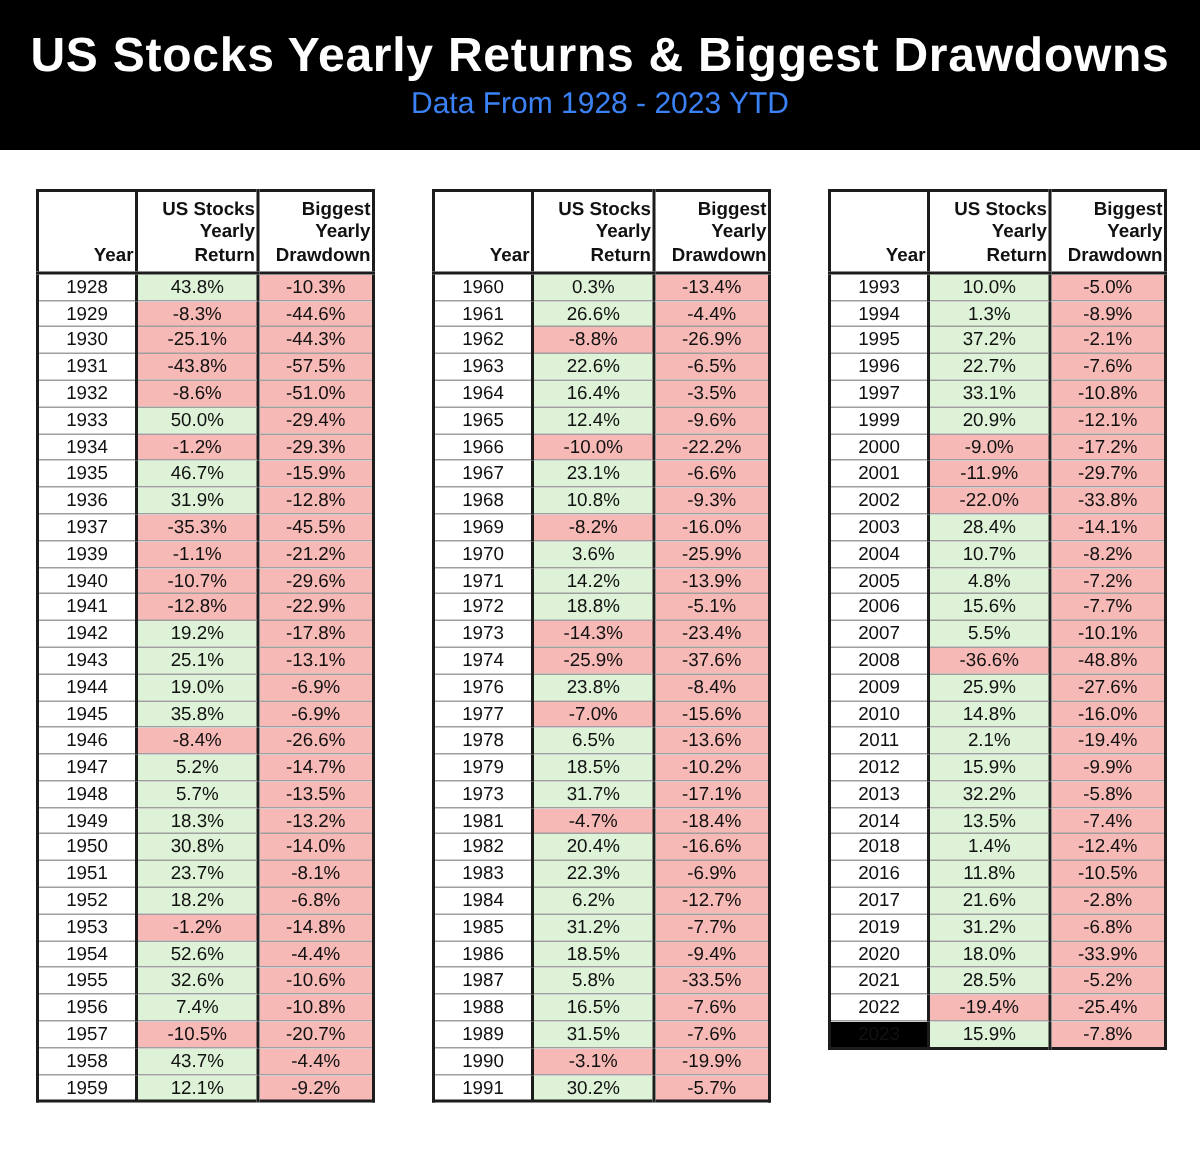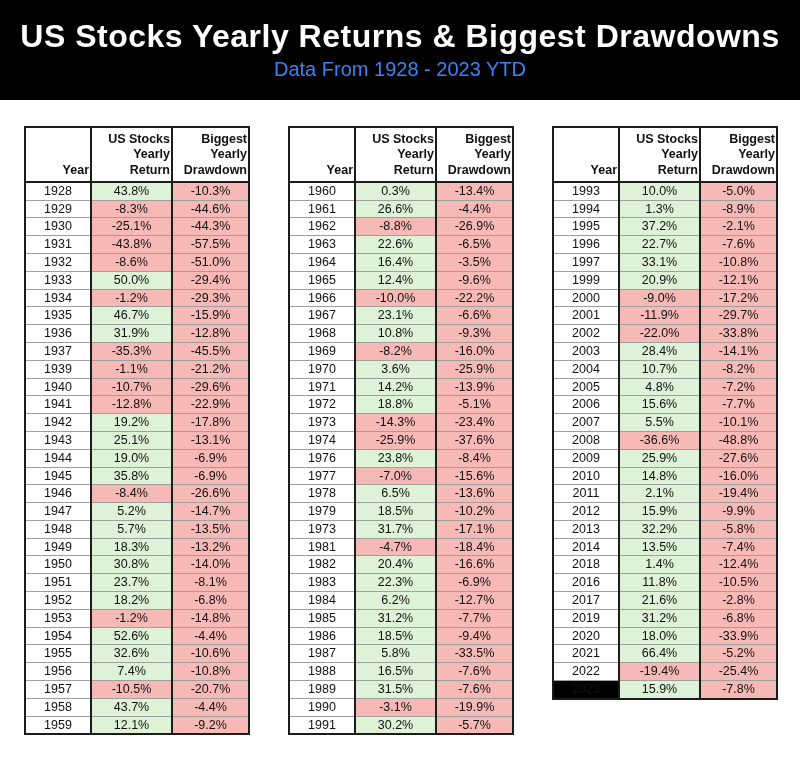--- a/index.html
+++ b/index.html
@@ -589,21 +589,21 @@
           <td class="pos">31.2%</td>
           <td class="neg">-6.8%</td>
         </tr>
         <tr>
           <td class="year">2020</td>
           <td class="pos">18.0%</td>
           <td class="neg">-33.9%</td>
         </tr>
         <tr>
           <td class="year">2021</td>
-          <td class="pos">66.4%</td>
+          <td class="pos">28.5%</td>
           <td class="neg">-5.2%</td>
         </tr>
         <tr>
           <td class="year">2022</td>
           <td class="neg">-19.4%</td>
           <td class="neg">-25.4%</td>
         </tr>
         <tr>
           <td class="year hl-year">2023</td>
           <td class="pos">15.9%</td>

